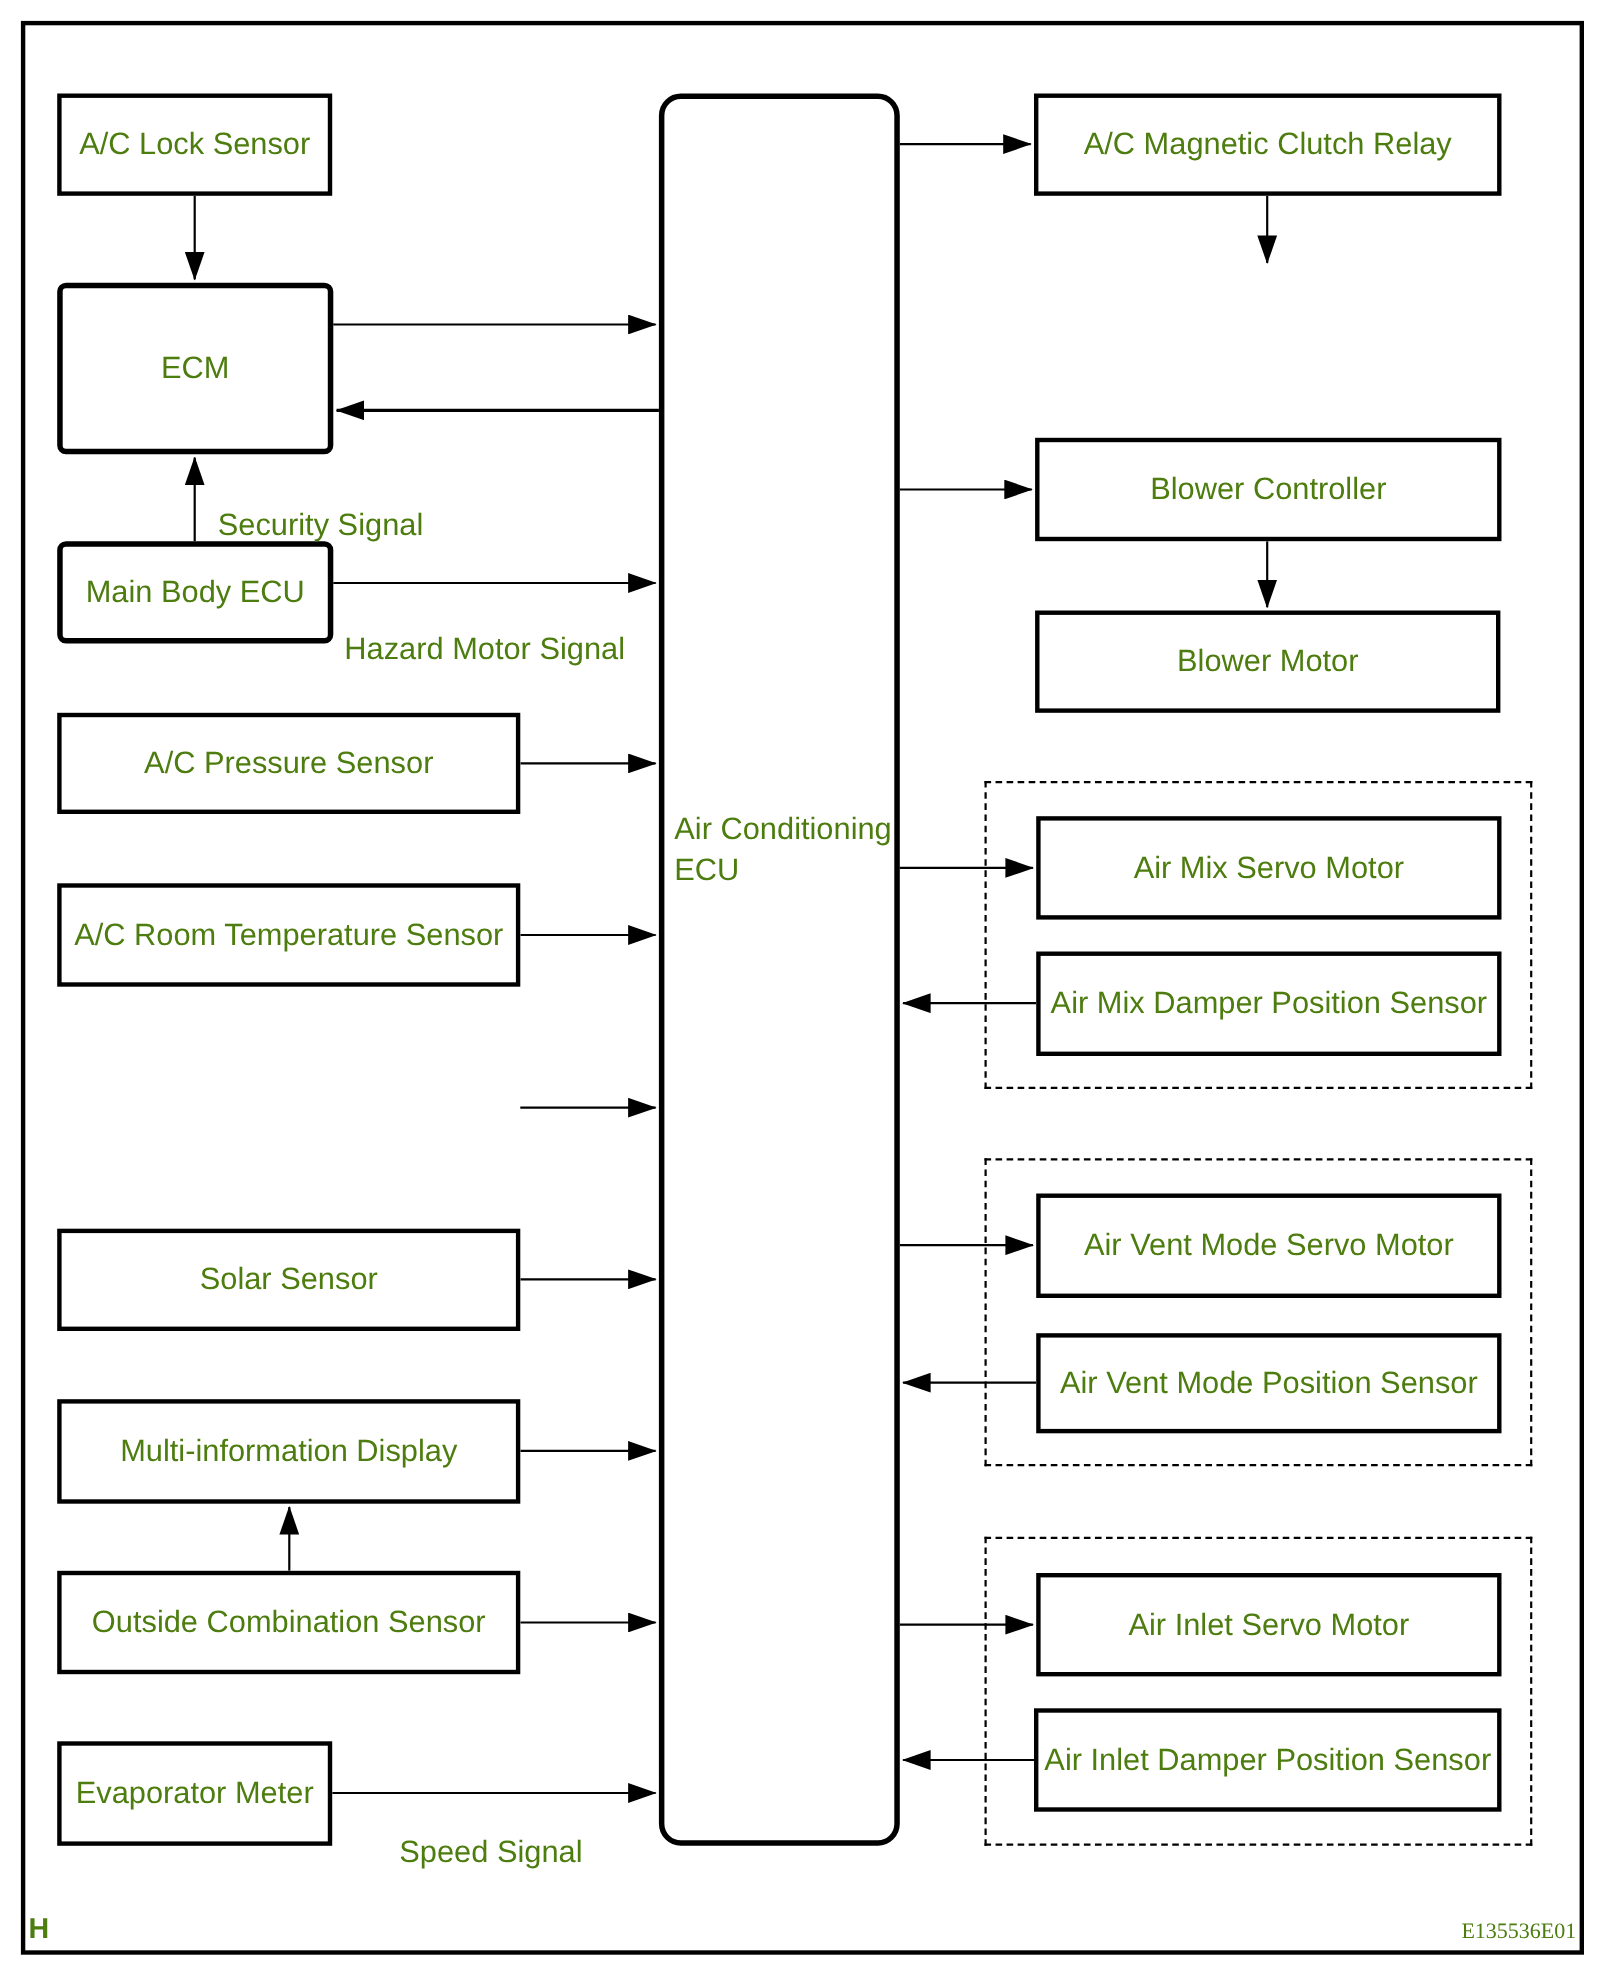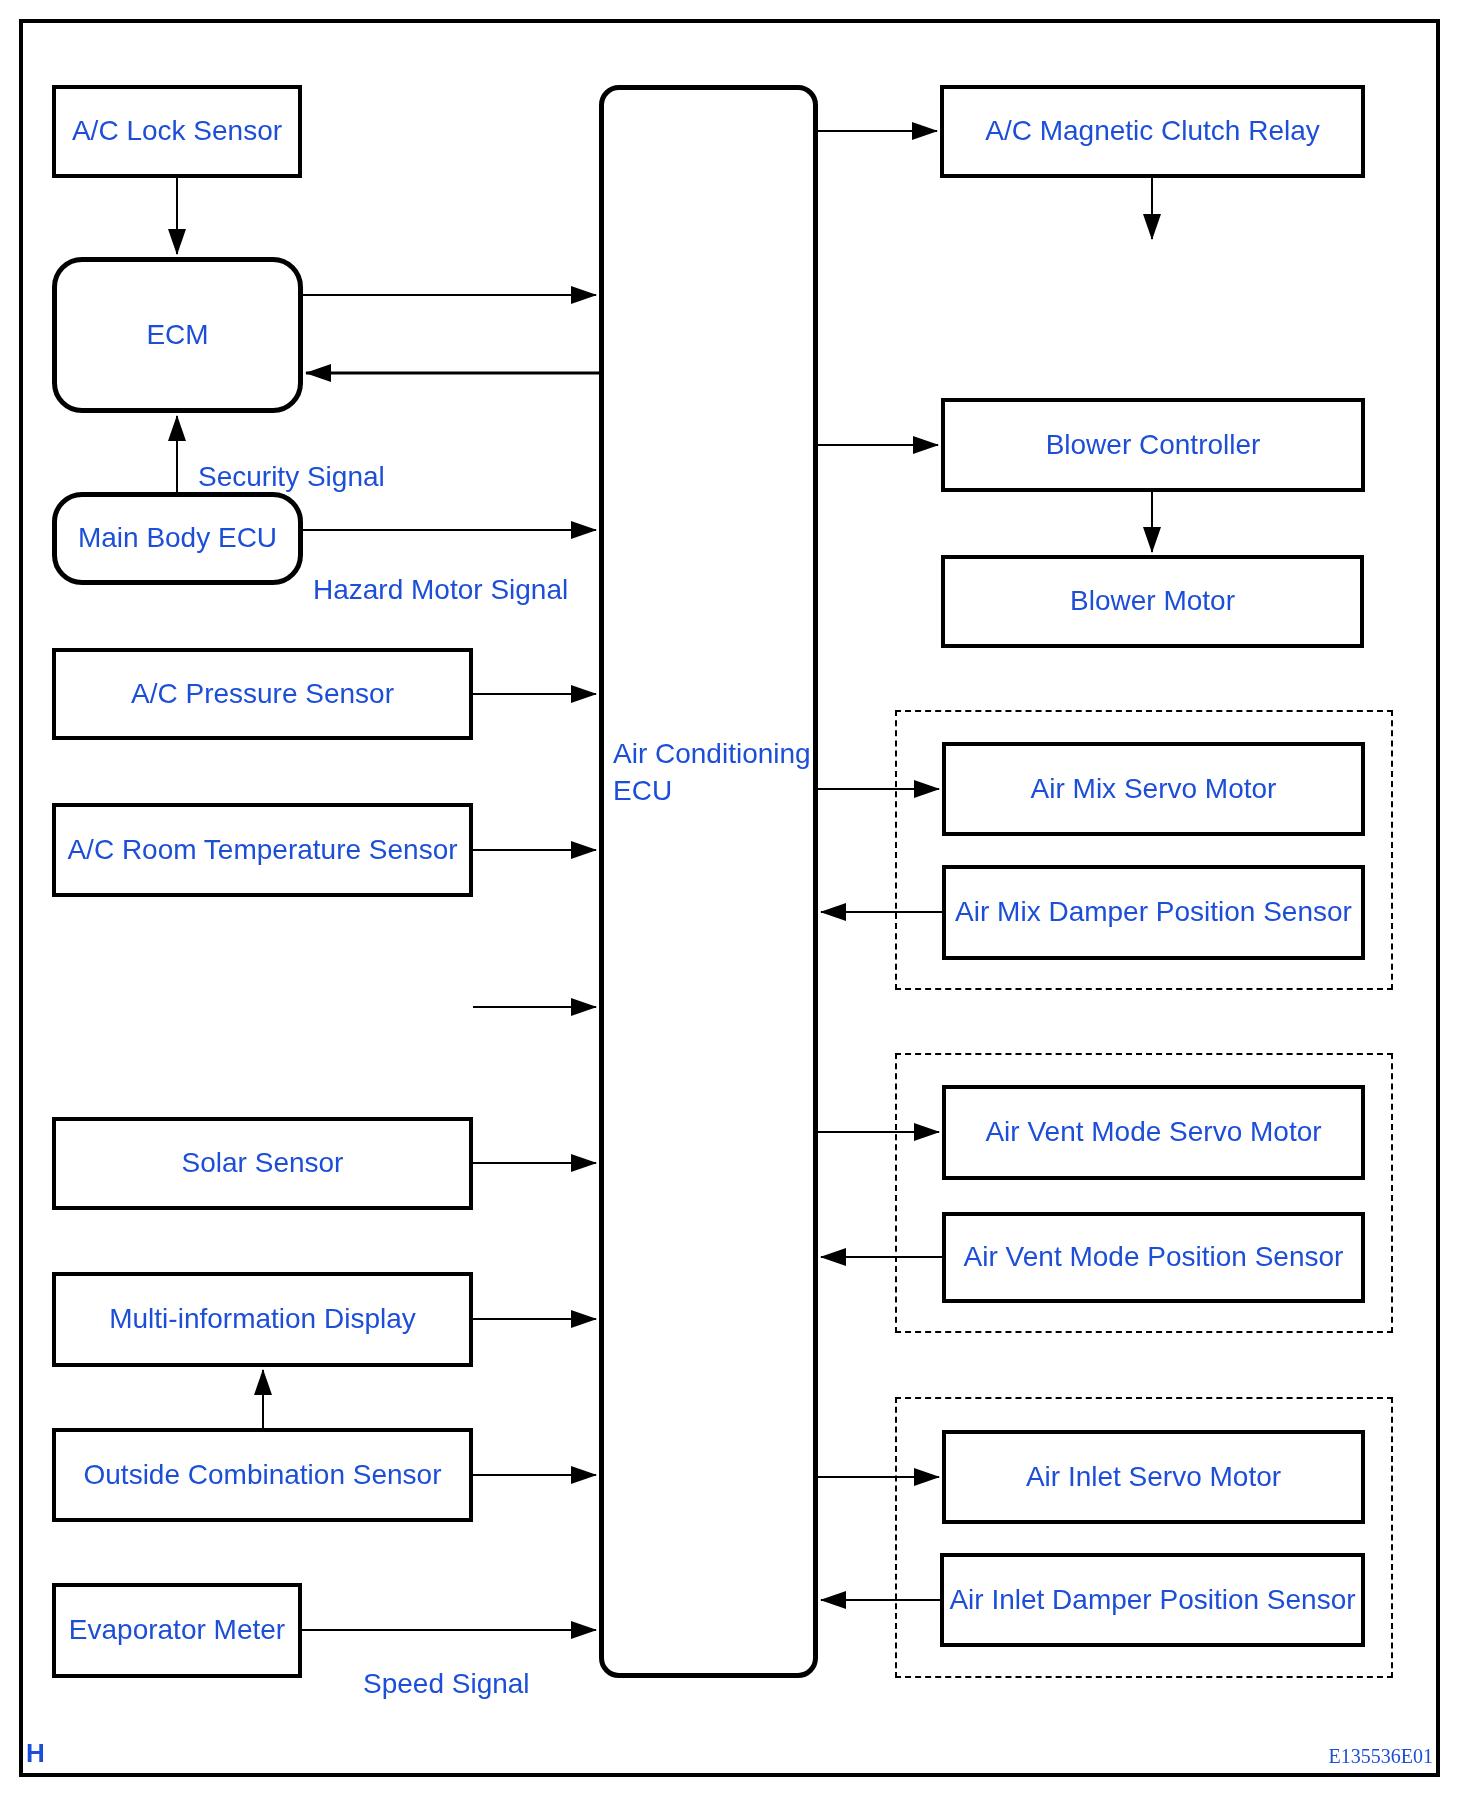--- a/index.html
+++ b/index.html
@@ -1,32 +1,32 @@
 <!DOCTYPE html>
 <html><head>
 <meta charset="utf-8">
 <style>
   html,body { margin:0; padding:0; background:#ffffff; }
   .canvas {
     position:relative; width:1472px; height:1798px; background:#ffffff;
-    font-family:"Liberation Sans", sans-serif; color:#1d4ed8;
+    font-family:"Liberation Sans", sans-serif; color:#4d7c0f;
     overflow:hidden;
   }
   .frame {
     position:absolute; left:19px; top:19px; width:1421px; height:1758px;
     border:4px solid #000; box-sizing:border-box;
   }
   .wires { position:absolute; left:0; top:0; }
   .node {
     position:absolute; box-sizing:border-box; background:#fff;
     border:4px solid #000;
     display:flex; align-items:center; justify-content:center;
     font-size:28px; line-height:1.15; white-space:nowrap; z-index:2;
   }
-  .rounded { border-radius:30px; border-width:5px; }
+  .rounded { border-radius:8px; border-width:5px; }
   .center-ecu {
     border-radius:20px; border-width:5px;
     justify-content:flex-start; align-items:flex-start;
   }
   .ecu-lbl {
     position:absolute; left:5px; top:645px; width:218px;
     white-space:normal; text-align:left; line-height:37px; padding-left:4px;
   }
   .group {
     position:absolute; box-sizing:border-box;

